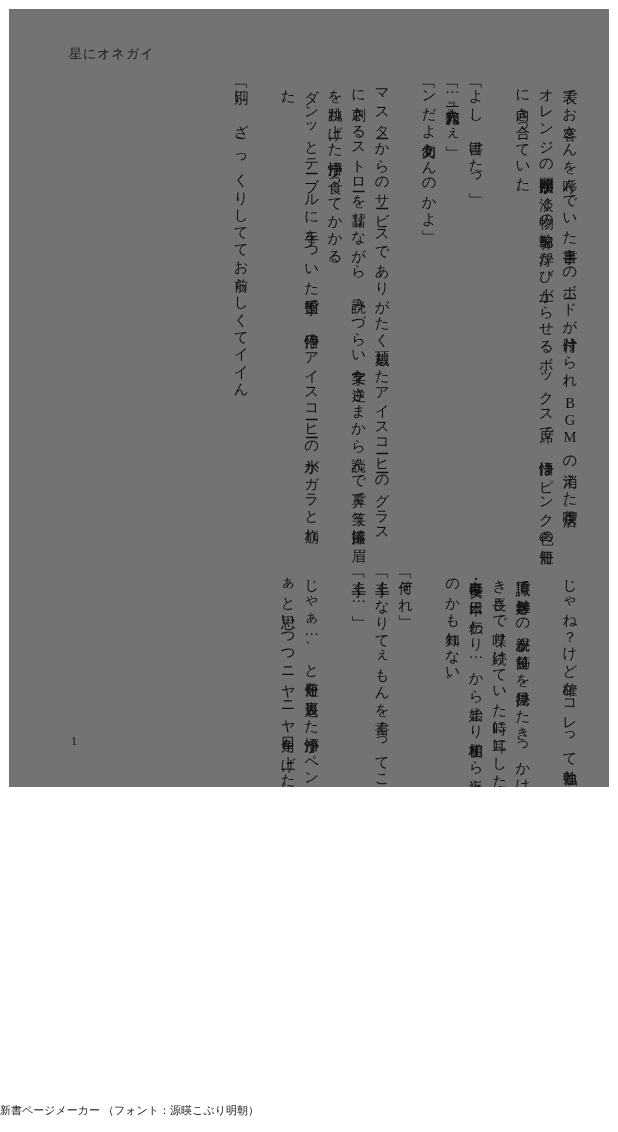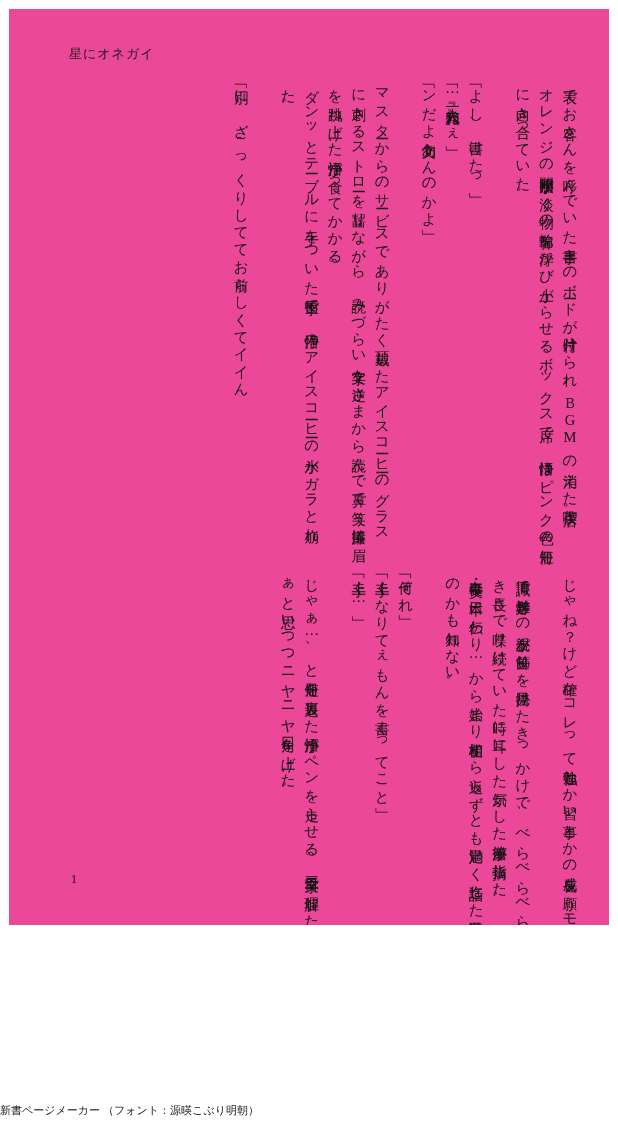--- a/index.html
+++ b/index.html
@@ -22,22 +22,22 @@
     height: 1100px;
     background: #ffffff;
     box-sizing: border-box;
   }
 
   .paper {
     position: absolute;
     left: 9px;
     top: 9px;
     width: 600px;
-    height: 916px;
-    background: #ec4899;
+    height: 778px;
+    background: #737373;
     box-sizing: border-box;
     overflow: hidden;
   }
 
   .header-title {
     position: absolute;
     top: 36px;
     left: 60px;
     font-size: 13px;
     color: #1a1a1a;

